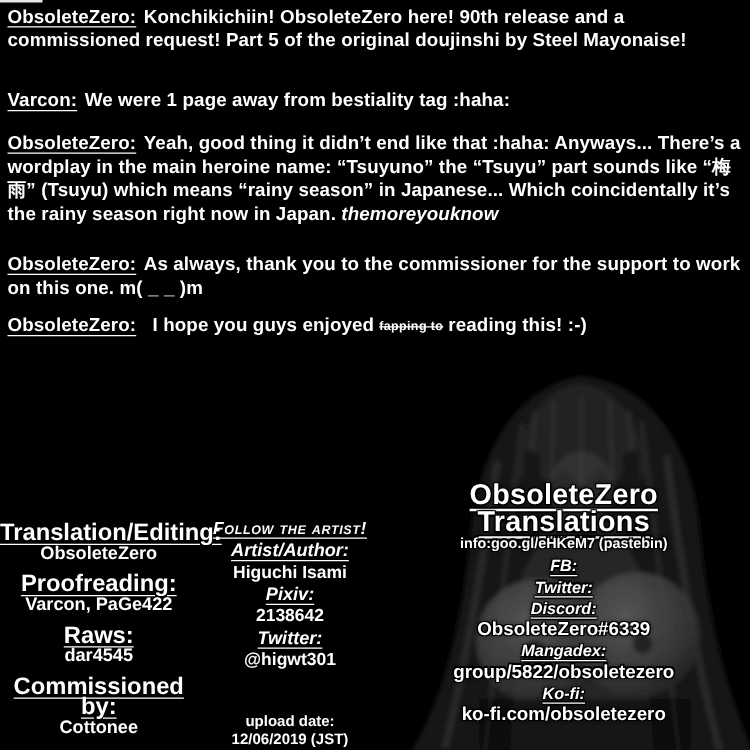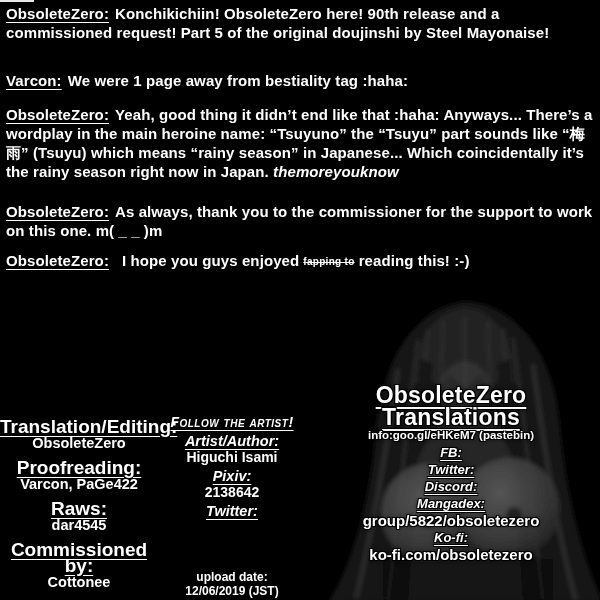--- a/index.html
+++ b/index.html
@@ -122,39 +122,41 @@
     <div class="mitem">
       <div class="mlabel">Artist/Author:</div>
       <div class="mvalue">Higuchi Isami</div>
     </div>
     <div class="mitem">
       <div class="mlabel">Pixiv:</div>
       <div class="mvalue">2138642</div>
     </div>
     <div class="mitem">
       <div class="mlabel">Twitter:</div>
+      <div class="mvalue">@higwt301</div>
     </div>
   </div>
 
   <div class="upload">
     <div>upload date:</div>
     <div>12/06/2019 (JST)</div>
   </div>
 
   <div class="col col-right">
     <div class="right-heading">ObsoleteZero Translations</div>
     <div class="right-info">info:goo.gl/eHKeM7 (pastebin)</div>
     <div>
       <div class="rlabel">FB:</div>
     </div>
     <div>
       <div class="rlabel">Twitter:</div>
     </div>
     <div>
       <div class="rlabel">Discord:</div>
+      <div class="rvalue">ObsoleteZero#6339</div>
     </div>
     <div>
       <div class="rlabel">Mangadex:</div>
       <div class="rvalue">group/5822/obsoletezero</div>
     </div>
     <div>
       <div class="rlabel">Ko-fi:</div>
       <div class="rvalue">ko-fi.com/obsoletezero</div>
     </div>
   </div>

